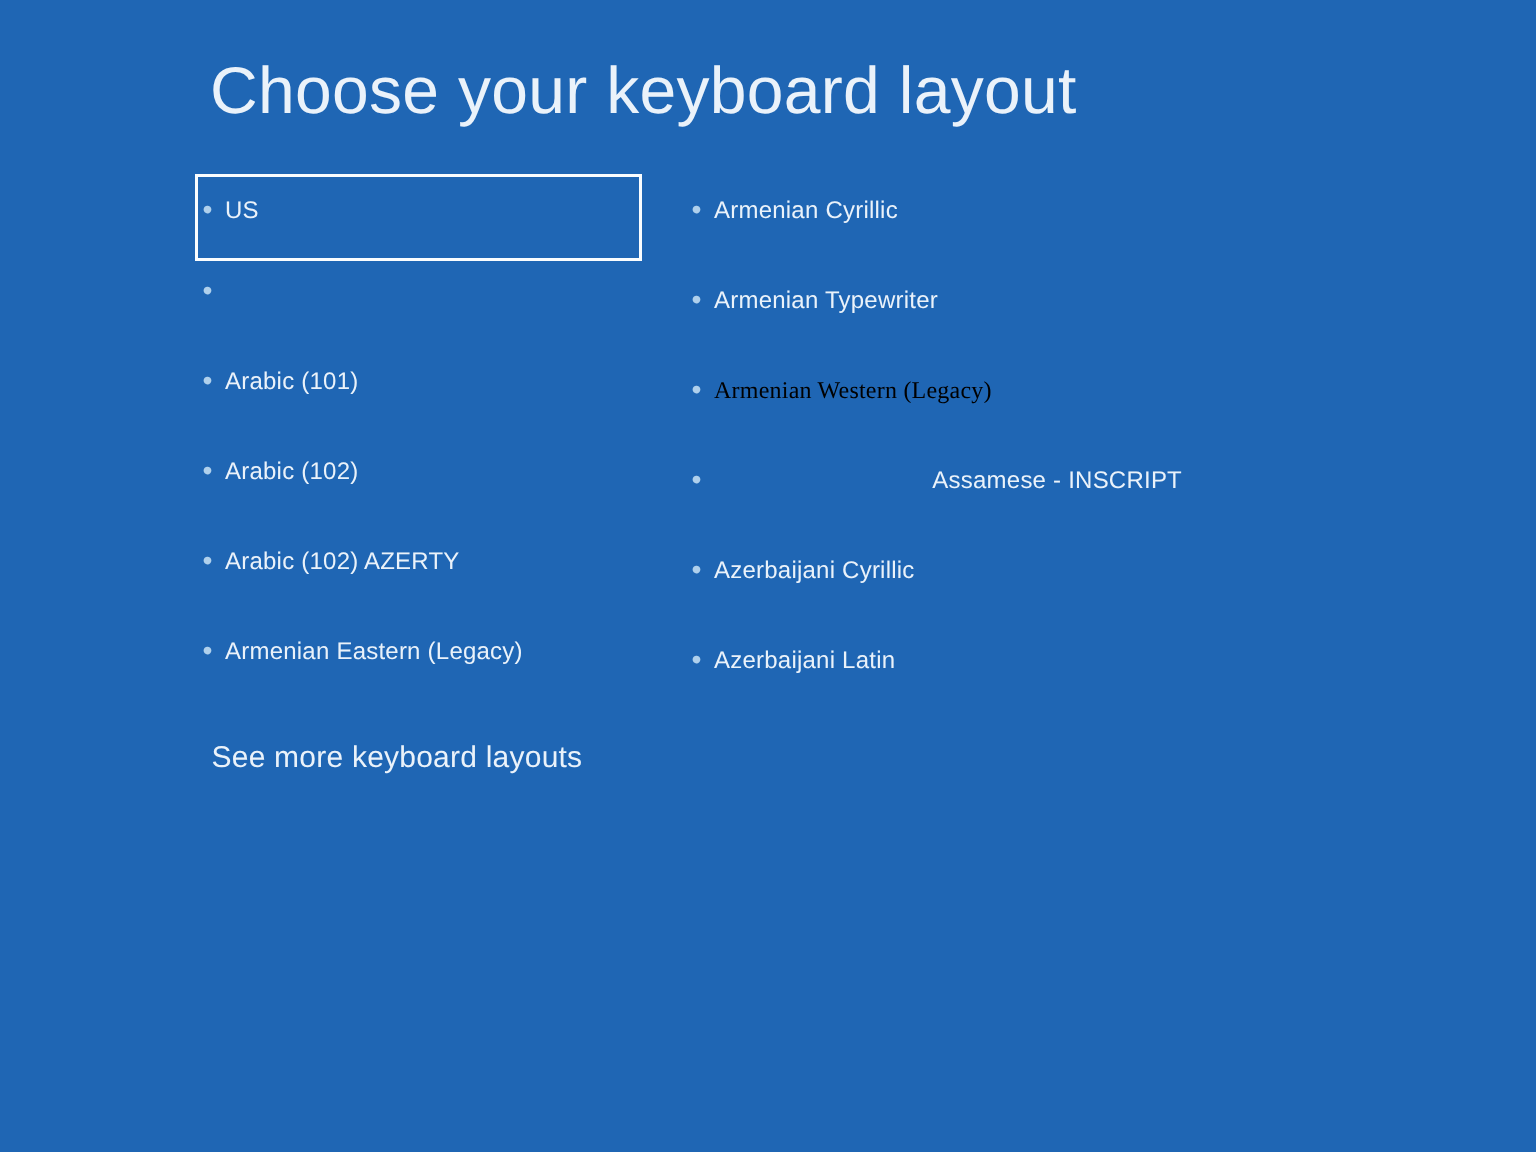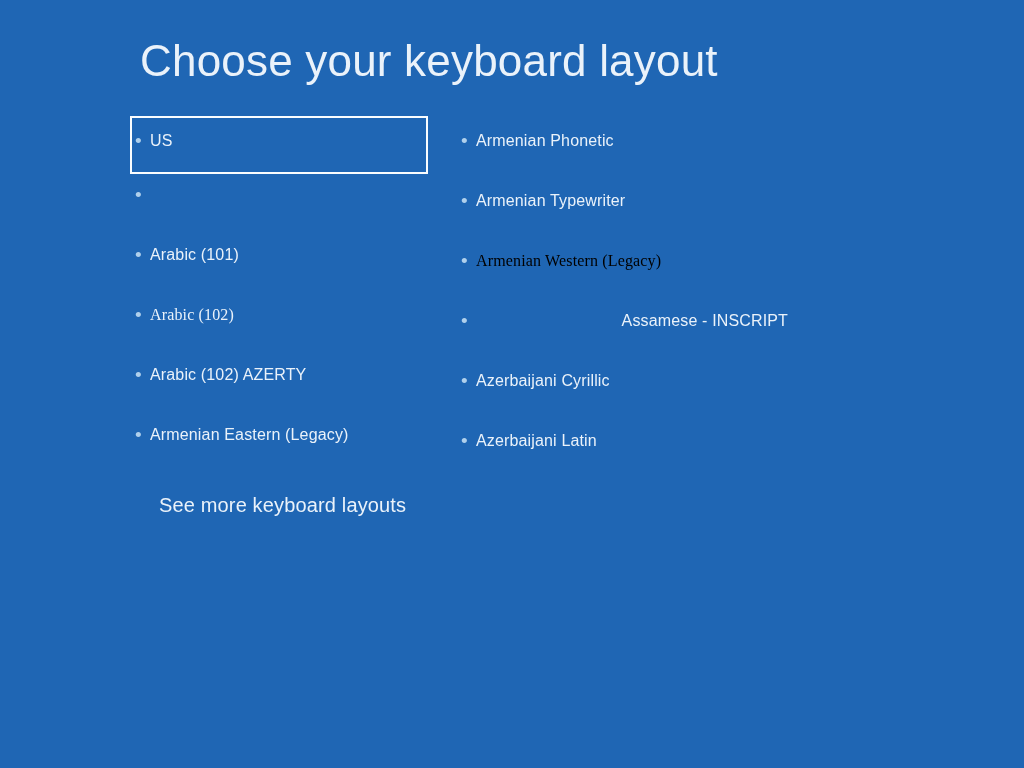--- a/index.html
+++ b/index.html
@@ -91,21 +91,21 @@
     width: 294px;
     height: 54px;
   }
   #layout-column-left .layout-item.focused {
     margin-left: 0;
   }
 
   
   #see-more-link {
     position: absolute;
-    left: 159px;
+    left: 141px;
     top: 492px;
     font-size: 20px;
     font-weight: 300;
     line-height: 26px;
     color: #EAF2FA;
     white-space: nowrap;
     cursor: pointer;
     letter-spacing: 0.15px;
   }
 </style>
@@ -124,35 +124,35 @@
         </div>
         <div class="layout-item">
           <span class="bullet" style="color: rgb(175, 208, 236);">•</span>
         </div>
         <div class="layout-item">
           <span class="bullet" style="color: rgb(175, 208, 236);">•</span>
           <span class="label" style="color: rgb(234, 242, 250);">Arabic (101)</span>
         </div>
         <div class="layout-item">
           <span class="bullet" style="color: rgb(175, 208, 236);">•</span>
-          <span class="label" style="color: rgb(234, 242, 250); font-family: Liberation Serif, serif;">Arabic (102)</span>
+          <span class="label" style="color: rgb(234, 242, 250);">Arabic (102)</span>
         </div>
         <div class="layout-item">
           <span class="bullet" style="color: rgb(175, 208, 236);">•</span>
           <span class="label" style="color: rgb(234, 242, 250);">Arabic (102) AZERTY</span>
         </div>
         <div class="layout-item">
           <span class="bullet" style="color: rgb(175, 208, 236);">•</span>
           <span class="label" style="color: rgb(234, 242, 250);">Armenian Eastern (Legacy)</span>
         </div>
       </div>
     <div id="layout-column-right" class="layout-column">
         <div class="layout-item">
           <span class="bullet" style="color: rgb(175, 208, 236);">•</span>
-          <span class="label" style="color: rgb(234, 242, 250);">Armenian Phonetic</span>
+          <span class="label" style="color: rgb(234, 242, 250);">Armenian Cyrillic</span>
         </div>
         <div class="layout-item">
           <span class="bullet" style="color: rgb(175, 208, 236);">•</span>
           <span class="label" style="color: rgb(234, 242, 250);">Armenian Typewriter</span>
         </div>
         <div class="layout-item">
           <span class="bullet" style="color: rgb(175, 208, 236);">•</span>
           <span class="label" style="color: #000000; font-family: Liberation Serif, serif;">Armenian Western (Legacy)</span>
         </div>
         <div class="layout-item">

